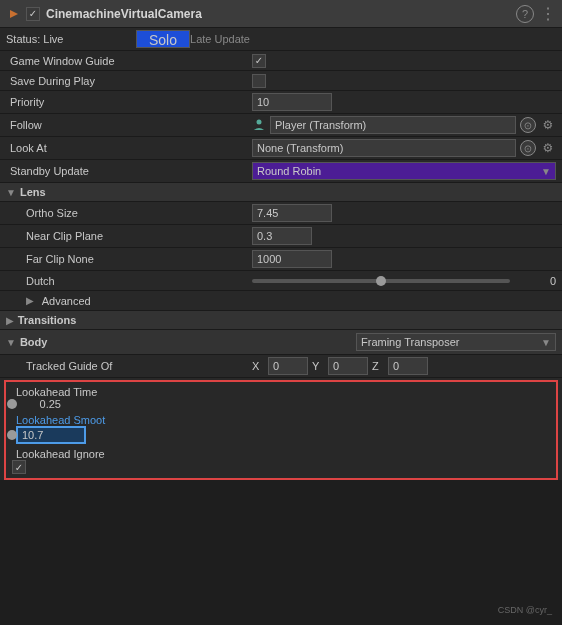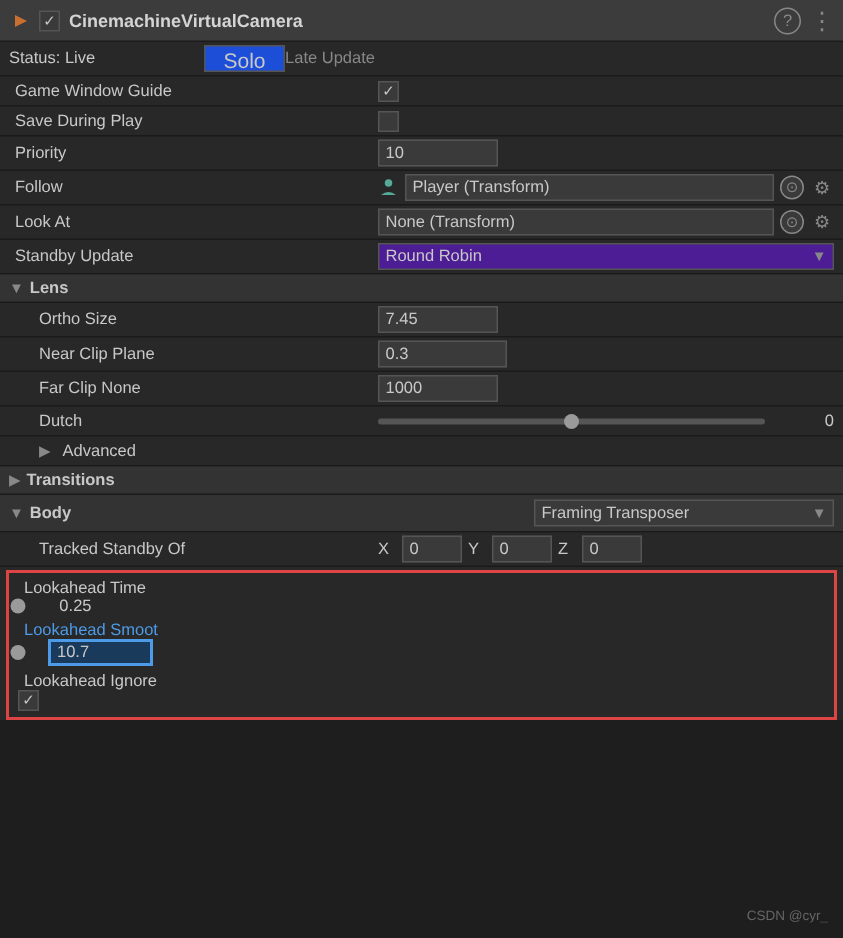--- a/index.html
+++ b/index.html
@@ -121,21 +121,20 @@
     }
 
     .input-field-highlighted {
       background: #1a3a5c;
       border: 2px solid #4d9be8;
       color: #c8c8c8;
       font-size: 11px;
       padding: 1px 4px;
       height: 18px;
       width: 70px;
-      margin-left: 16px;
     }
 
     
     .dropdown {
       background: #4c1d95;
       border: 1px solid #555;
       color: #c8c8c8;
       font-size: 11px;
       padding: 1px 4px;
       height: 18px;
@@ -432,21 +431,21 @@
   <div class="row">
     <div class="label label-indented">Ortho Size</div>
     <div class="value-area">
       <input type="text" class="input-field" style="width: 80px;" value="7.45">
     </div>
   </div>
 
   <div class="row">
     <div class="label label-indented">Near Clip Plane</div>
     <div class="value-area">
-      <input type="text" class="input-field" style="width: 86px;" value="0.3">
+      <input type="text" class="input-field" style="width: 60px;" value="0.3">
     </div>
   </div>
 
   <div class="row">
     <div class="label label-indented">Far Clip None</div>
     <div class="value-area">
       <input type="text" class="input-field" style="width: 80px;" value="1000">
     </div>
   </div>
 
@@ -479,21 +478,21 @@
     <span class="section-label">Body</span>
     <div style="flex:1;display:flex;align-items:center;justify-content:flex-end;">
       <div class="dropdown" style="width:200px;background:#3a3a3a;border:1px solid #555;">
         <span>Framing Transposer</span>
         <span class="dd-arrow">▼</span>
       </div>
     </div>
   </div>
 
   <div class="row">
-    <div class="label label-indented">Tracked Standby Of</div>
+    <div class="label label-indented">Tracked Guide Of</div>
     <div class="value-area">
       <div class="xyz-group">
         <span class="xyz-label">X</span>
         <input type="text" class="xyz-input" value="0" style="">
         <span class="xyz-label">Y</span>
         <input type="text" class="xyz-input" value="0" style="">
         <span class="xyz-label">Z</span>
         <input type="text" class="xyz-input" value="0" style="">
       </div>
     </div>

